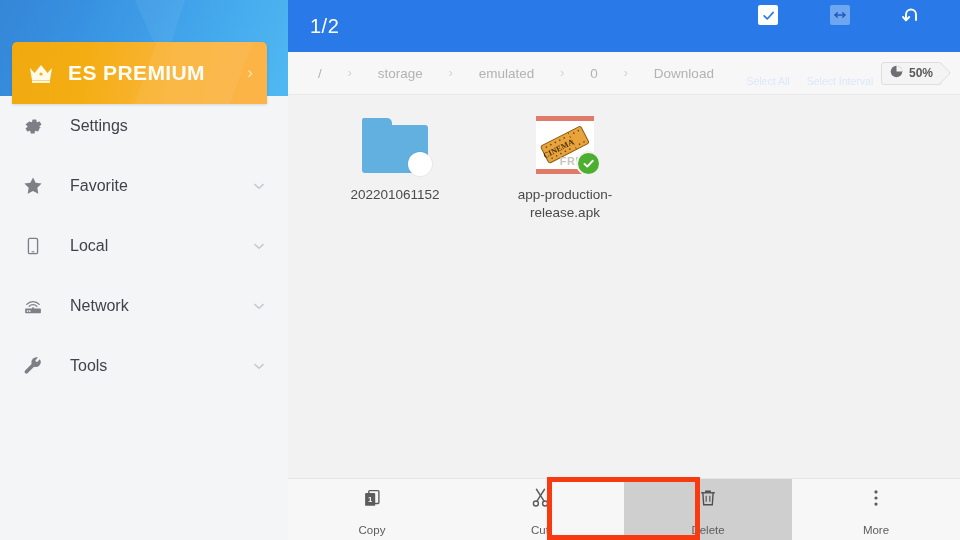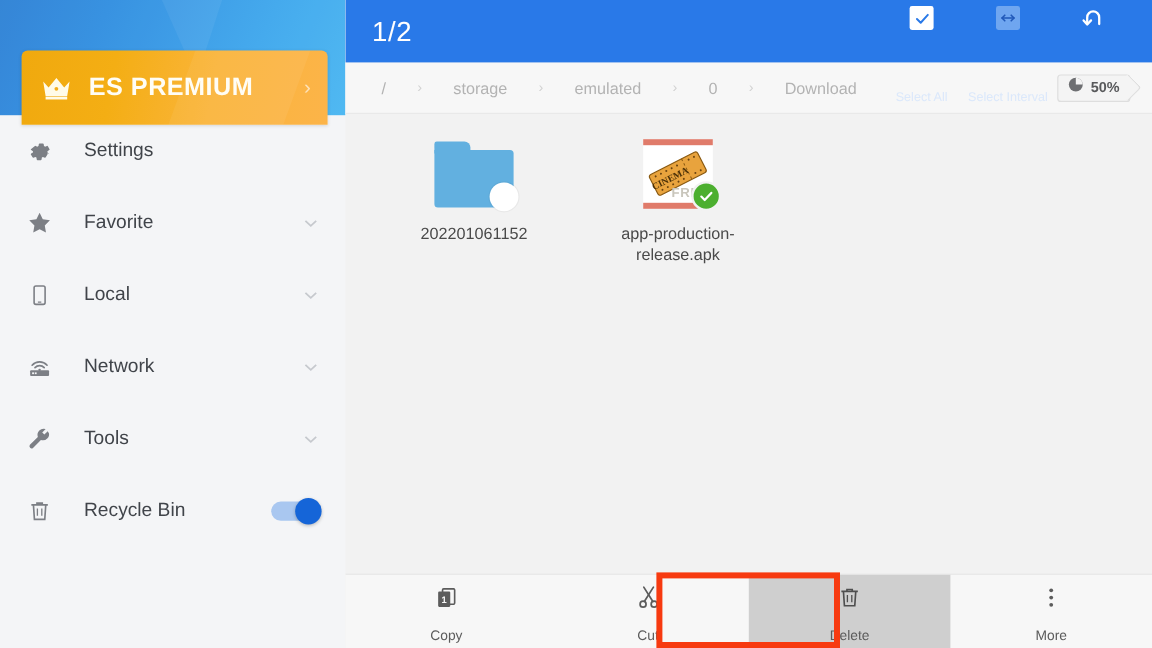--- a/index.html
+++ b/index.html
@@ -49,21 +49,21 @@
     content: "";
     position: absolute;
     top: -60px; right: -30px;
     width: 160px; height: 190px;
     background: rgba(255,255,255,0.06);
     transform: rotate(-24deg);
   }
 
   .premium-card {
     position: absolute;
-    left: 18px;
+    left: 12px;
     top: 42px;
     width: 255px;
     height: 62px;
     border-radius: 5px 5px 0 0;
     background: linear-gradient(100deg, #f0a90e 0%, #f4ae14 30%, #fab43a 62%, #fcb449 100%);
     display: flex;
     align-items: center;
     padding: 0 10px 0 16px;
     box-shadow: 0 1px 3px rgba(0,0,0,0.12);
     overflow: hidden;
@@ -166,21 +166,21 @@
   .topbar {
     height: 52px;
     background: #2979e8;
     display: flex;
     align-items: center;
     padding: 0 12px 0 22px;
     position: relative;
   }
   .count-label {
     color: #ffffff;
-    font-size: 23px;
+    font-size: 20px;
     letter-spacing: 0.5px;
   }
   .topbar-actions {
     margin-left: auto;
     display: flex;
     align-items: flex-start;
     height: 52px;
     padding-top: 3px;
   }
   .topbar-action {
@@ -505,35 +505,20 @@
           </svg>
         </span>
         <span class="menu-label">Tools</span>
         <span class="menu-chevron">
           <svg viewBox="0 0 24 24" width="18" height="18" fill="none" stroke="currentColor" stroke-width="2">
             <path d="M6 9.5 L12 15 L18 9.5"></path>
           </svg>
         </span>
       </div>
 
-      <div class="menu-item">
-        <span class="menu-icon">
-          <svg viewBox="0 0 24 24" width="22" height="22" fill="none" stroke="currentColor" stroke-width="1.5">
-            <path d="M4.5 6.3h15"></path>
-            <path d="M9.6 6.3V4.6h4.8v1.7"></path>
-            <path d="M6.4 6.3l.9 13.1h9.4l.9-13.1"></path>
-            <path d="M10 9.6v6.6M14 9.6v6.6" stroke-width="1.2"></path>
-          </svg>
-        </span>
-        <span class="menu-label">Recycle Bin</span>
-        <span class="toggle">
-          <span class="toggle-track"></span>
-          <span class="toggle-thumb"></span>
-        </span>
-      </div>
 
     </div>
   </div>
 
   <div class="main">
 
     <div class="topbar">
       <span class="count-label">1/2</span>
 
       <div class="topbar-actions">

